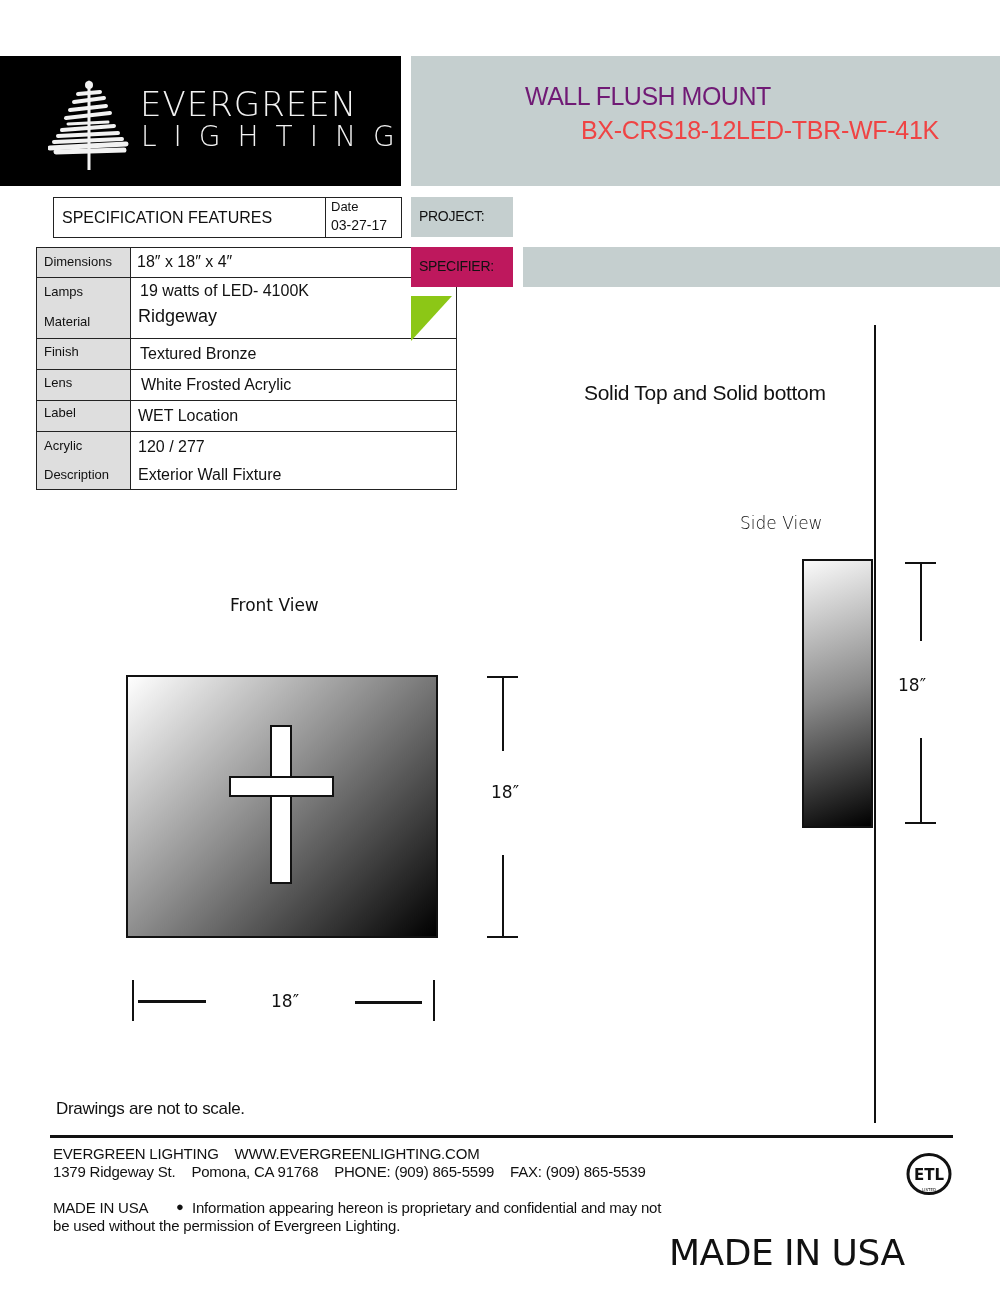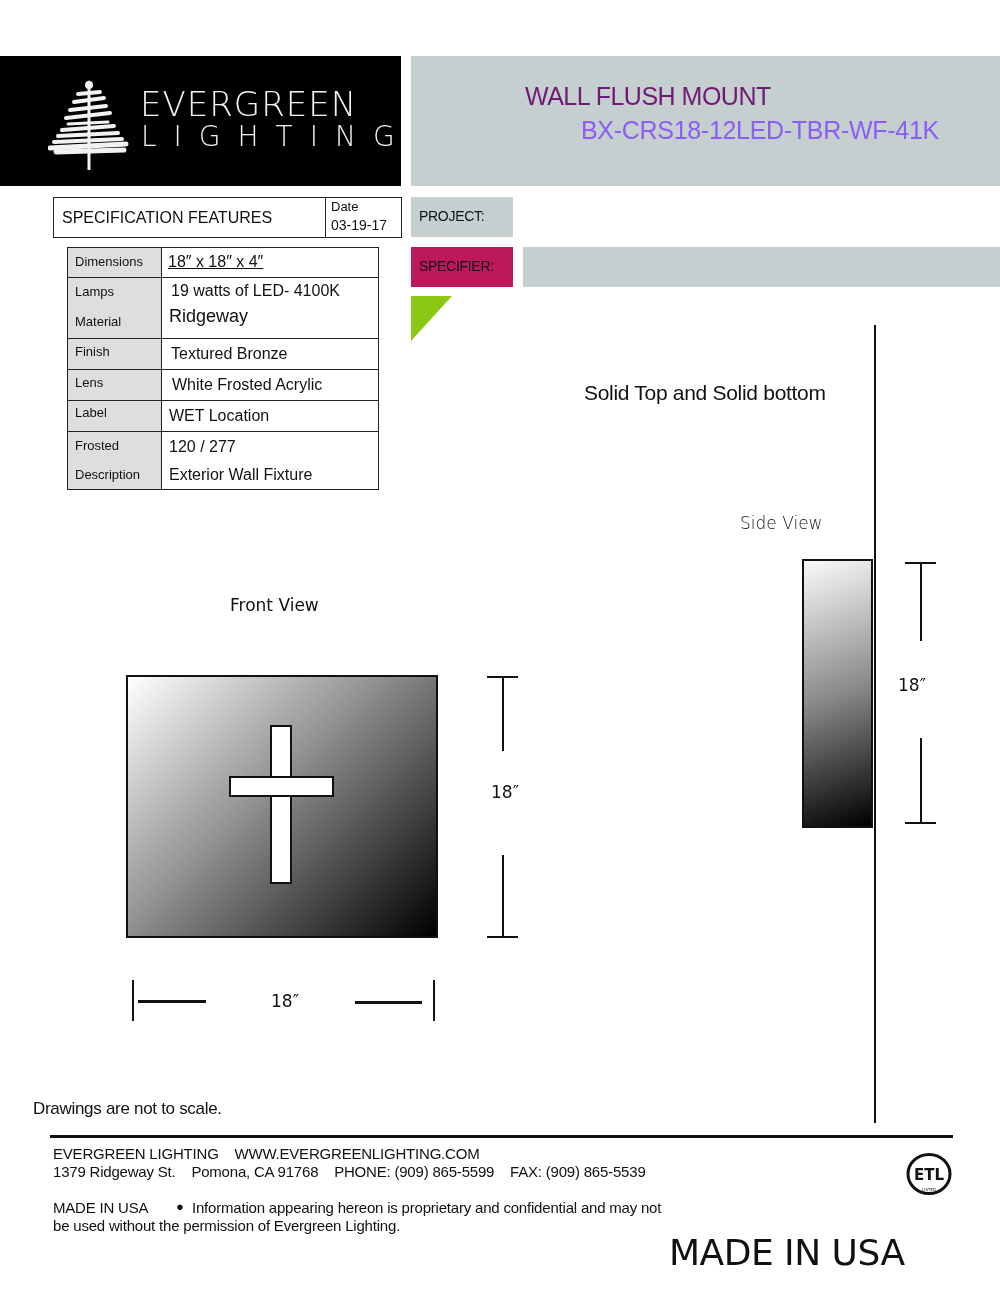--- a/index.html
+++ b/index.html
@@ -7,31 +7,31 @@
   body { position: relative; font-family: "DejaVu Sans", sans-serif; color: #111; }
   .abs { position: absolute; }
 
   
   .logo-block { left: 0; top: 56px; width: 401px; height: 130px; background: #000; }
   .logo-tree { left: 48px; top: 78px; width: 82px; height: 92px; }
   .logo-word1 { left: 140px; top: 84px; font-size: 34px; color: #f2f2f2; letter-spacing: 1px; font-family: "DejaVu Sans", sans-serif; font-weight: 300; }
   .logo-word2 { left: 141px; top: 120px; font-size: 28px; color: #f2f2f2; letter-spacing: 17px; font-family: "DejaVu Sans", sans-serif; font-weight: 300; }
   .title-block { left: 411px; top: 56px; width: 589px; height: 130px; background: #c5cfcf; }
   .title-1 { left: 525px; top: 82px; font-size: 25px; color: #701a75; letter-spacing: -0.5px; font-family: "Liberation Sans", sans-serif; }
-  .title-2 { left: 581px; top: 116px; font-size: 25px; color: #8b5cf6; letter-spacing: -0.3px; font-family: "Liberation Sans", sans-serif; }
+  .title-2 { left: 581px; top: 116px; font-size: 25px; color: #ef4444; letter-spacing: -0.3px; font-family: "Liberation Sans", sans-serif; }
 
   
   .spec-head { left: 53px; top: 197px; width: 349px; height: 41px; border: 1.5px solid #222; }
   .spec-head-title { left: 8px; top: 11px; font-size: 16px; font-family: "Liberation Sans", sans-serif; }
   .spec-date-box { right: 0; top: 0; width: 76px; height: 100%; border-left: 1.5px solid #222; }
   .spec-date-label { left: 5px; top: 1px; font-size: 13px; font-family: "Liberation Sans", sans-serif; }
   .spec-date-value { left: 5px; top: 19px; font-size: 14px; font-family: "Liberation Sans", sans-serif; }
 
   
-  .spec-table { left: 67px; top: 247px; width: 312px; border: 1.5px solid #222; }
+  .spec-table { left: 36px; top: 247px; width: 421px; border: 1.5px solid #222; }
   .spec-row { display: flex; border-bottom: 1.5px solid #222; }
   .spec-row:last-child { border-bottom: none; }
   .spec-labels { width: 94px; background: #dedede; border-right: 1.5px solid #222; padding-left: 7px; font-size: 13px; font-family: "Liberation Sans", sans-serif; }
   .spec-values { flex: 1; padding-left: 7px; font-size: 16px; font-family: "Liberation Sans", sans-serif; }
   .spec-cell-line { display: block; }
 
   
   .proj-label-box { left: 411px; top: 197px; width: 102px; height: 40px; background: #c5cfcf; }
   .proj-label { left: 8px; top: 11px; font-size: 14px; font-family: "Liberation Sans", sans-serif; letter-spacing: -0.3px; }
   .spec-label-box { left: 411px; top: 247px; width: 102px; height: 40px; background: #be185d; }
@@ -52,21 +52,21 @@
   .cross-h { left: 229px; top: 776px; width: 105px; height: 21px; background: #fff; border: 2px solid #111; }
   .cross-h-inner { left: 272px; top: 778px; width: 18px; height: 17px; background: #fff; }
 
   .dim-tick-h { height: 2px; background: #111; }
   .dim-line-v { width: 2px; background: #111; }
   .dim-tick-v { width: 2px; background: #111; }
   .dim-line-h { height: 3px; background: #111; }
   .dim-text { font-size: 17px; font-family: "DejaVu Sans", sans-serif; }
 
   
-  .drawings-note { left: 33px; top: 1099px; font-size: 17px; font-family: "Liberation Sans", sans-serif; letter-spacing: -0.3px; }
+  .drawings-note { left: 56px; top: 1099px; font-size: 17px; font-family: "Liberation Sans", sans-serif; letter-spacing: -0.3px; }
   .footer-rule { left: 50px; top: 1135px; width: 903px; height: 3px; background: #111; }
   .footer-line { font-size: 15px; font-family: "Liberation Sans", sans-serif; letter-spacing: -0.2px; white-space: pre; }
   .made-big { left: 669px; top: 1232px; font-size: 36px; font-family: "DejaVu Sans", sans-serif; letter-spacing: -0.5px; }
   .etl-logo { left: 906px; top: 1153px; width: 46px; height: 42px; }
 </style>
 </head>
 <body>
 
 <div class="abs logo-block"></div>
 <svg class="abs logo-tree" viewBox="0 0 82 92">
@@ -89,30 +89,30 @@
 <div class="abs logo-word2">LIGHTING</div>
 
 <div class="abs title-block"></div>
 <div class="abs title-1">WALL FLUSH MOUNT</div>
 <div class="abs title-2">BX-CRS18-12LED-TBR-WF-41K</div>
 
 <div class="abs spec-head">
   <div class="abs spec-head-title">SPECIFICATION FEATURES</div>
   <div class="abs spec-date-box">
     <div class="abs spec-date-label">Date</div>
-    <div class="abs spec-date-value">03-19-17</div>
+    <div class="abs spec-date-value">03-27-17</div>
   </div>
 </div>
 
 <div class="abs spec-table">
   <div class="spec-row" style="height:30px;">
     <div class="spec-labels" style="padding-top:6px;">
       <span class="spec-cell-line">Dimensions</span>
     </div>
-    <div class="spec-values" style="padding-top:5px; padding-left:6px;text-decoration:underline;">
+    <div class="spec-values" style="padding-top:5px; padding-left:6px;">
       <span class="spec-cell-line">18″ x 18″ x 4″</span>
     </div>
   </div>
   <div class="spec-row" style="height:61px;">
     <div class="spec-labels" style="padding-top:6px; line-height:30px;">
       <span class="spec-cell-line" style="line-height:16px;">Lamps</span>
       <span class="spec-cell-line" style="line-height:16px; margin-top:14px;">Material</span>
     </div>
     <div class="spec-values" style="padding-top:4px;">
       <span class="spec-cell-line" style="padding-left:2px;">19 watts of LED- 4100K</span>
@@ -138,21 +138,21 @@
   <div class="spec-row" style="height:31px;">
     <div class="spec-labels" style="padding-top:4px;">
       <span class="spec-cell-line">Label</span>
     </div>
     <div class="spec-values" style="padding-top:6px;">
       <span class="spec-cell-line">WET Location</span>
     </div>
   </div>
   <div class="spec-row" style="height:57px;">
     <div class="spec-labels" style="padding-top:6px;">
-      <span class="spec-cell-line">Frosted</span>
+      <span class="spec-cell-line">Acrylic</span>
       <span class="spec-cell-line" style="margin-top:14px;">Description</span>
     </div>
     <div class="spec-values" style="padding-top:6px;">
       <span class="spec-cell-line">120 / 277</span>
       <span class="spec-cell-line" style="margin-top:10px;">Exterior Wall Fixture</span>
     </div>
   </div>
 </div>
 
 <div class="abs proj-label-box">

